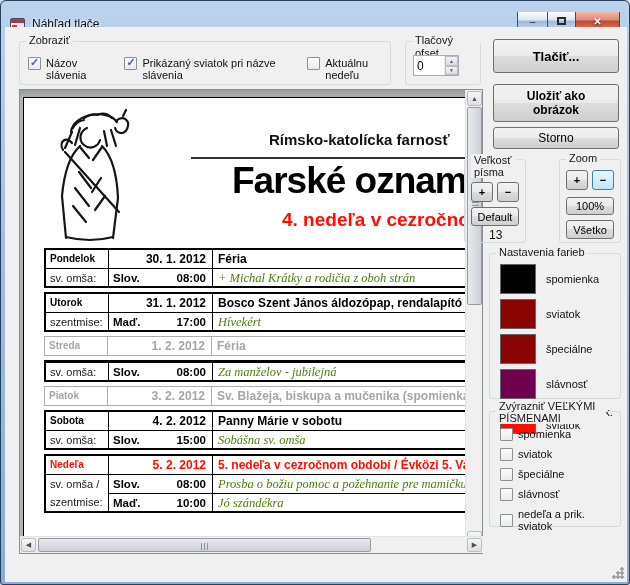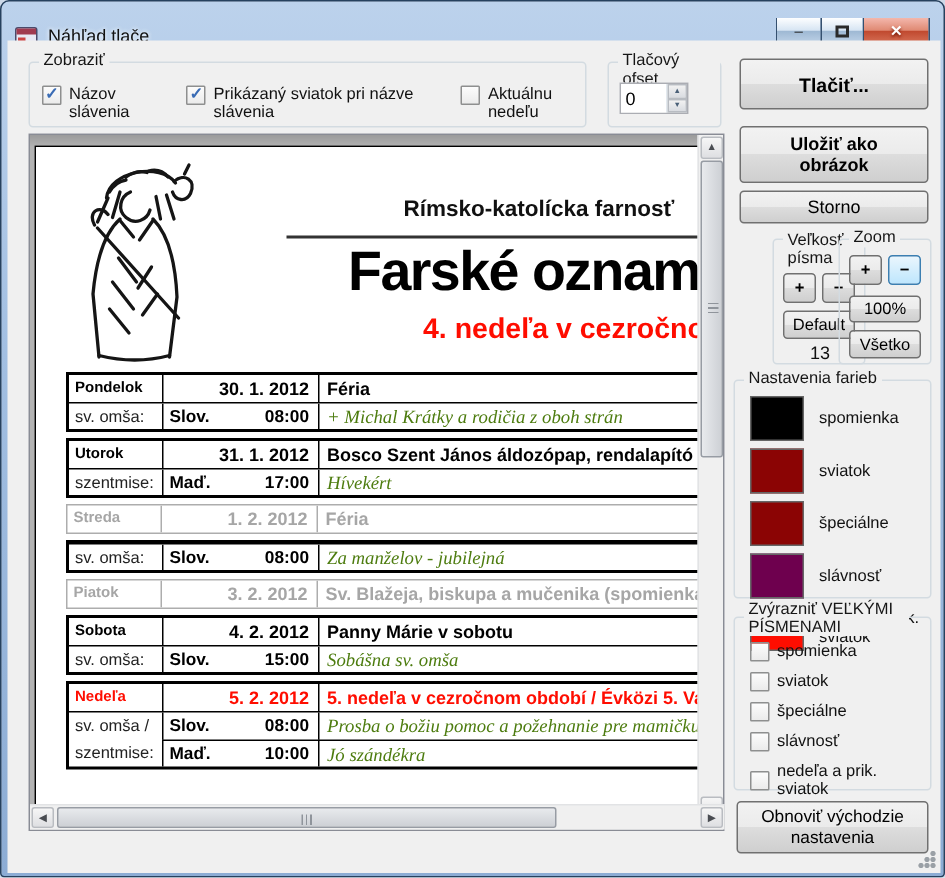--- a/index.html
+++ b/index.html
@@ -309,21 +309,21 @@
           </div>
         <div class="sb-arrow" style="right:1px;top:1px;width:15px;height:14px;">▶</div>
       </div>
     </div>
 
     <div class="btn big" style="left:488px;top:12px;width:126px;height:34px;">Tlačiť...</div>
     <div class="btn two-line" style="left:488px;top:57px;width:126px;height:38px;">Uložiť ako
 obrázok</div>
     <div class="btn small" style="left:488px;top:100px;width:126px;height:22px;font-size:12px;">Storno</div>
 
-    <div class="groupbox" style="left:510px;top:132px;width:62px;height:84px;text-decoration:underline;">
+    <div class="groupbox" style="left:459px;top:132px;width:62px;height:84px;text-decoration:underline;">
       <span class="legend" style="width:46px;line-height:12px;top:-6px;">Veľkosť písma</span>
       <div class="btn small" style="left:6px;top:22px;width:22px;height:20px;font-weight:bold;">+</div>
       <div class="btn small" style="left:32px;top:22px;width:22px;height:20px;font-weight:bold;">−</div>
       <div class="btn small" style="left:6px;top:47px;width:48px;height:19px;">Default</div>
       <span class="sizeval" style="left:24px;top:68px;">13</span>
     </div>
 
     <div class="groupbox" style="left:554px;top:132px;width:62px;height:84px;">
       <span class="legend">Zoom</span>
       <div class="btn small" style="left:6px;top:10px;width:22px;height:20px;font-weight:bold;">+</div>
@@ -377,18 +377,16 @@
           <span class="cbbox" data-checked="false"></span>
           <span>slávnosť</span>
         </label>
         <label class="cbrow" style="align-items:center;">
           <span class="cbbox" data-checked="false"></span>
           <span style="width:78px;line-height:12px;">nedeľa a prik. sviatok</span>
         </label>
       </div>
     </div>
 
-    <div class="btn small two-line" style="left:486px;top:507px;width:128px;height:35px;font-weight:normal;font-size:11.5px;">Obnoviť východzie
-nastavenia</div>
 
     <div class="resize-grip"></div>
   </div>
 </div>
 
 </body></html>

